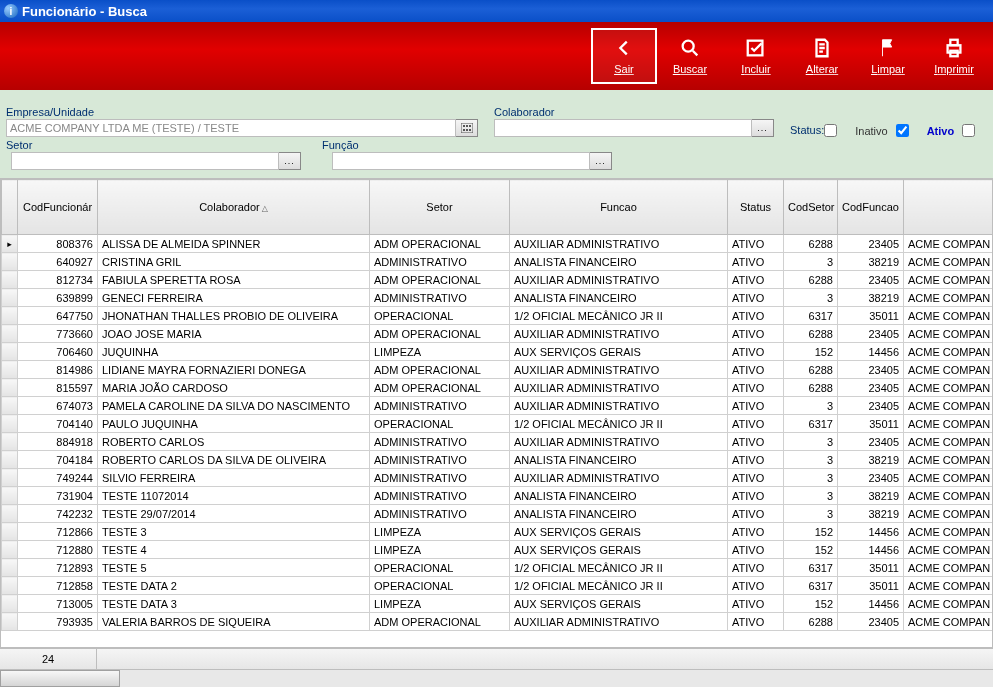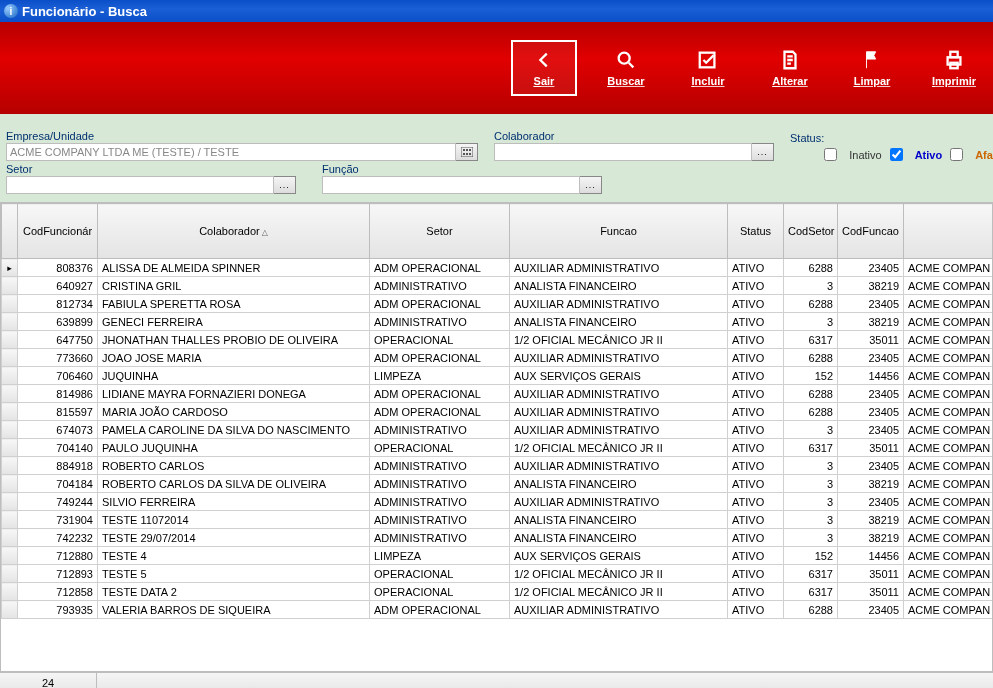--- a/index.html
+++ b/index.html
@@ -29,23 +29,22 @@
     background: radial-gradient(circle at 30% 30%, #9cf, #1565c0);
     display: flex; align-items: center; justify-content: center;
     color: #fff; font-size: 10px; font-weight: bold; margin-right: 4px;
   }
   .toolbar {
     height: 60px;
     background: linear-gradient(to bottom, #b60000 0%, #e10000 40%, #b60000 100%);
     display: flex;
     justify-content: flex-end;
     align-items: flex-start;
-    padding: 16px 6px;
-    gap: 16px;
-    font-weight: bold;
+    padding: 4px 6px;
+    gap: 0;
   }
   .tbtn {
     width: 66px;
     height: 56px;
     margin-top: 2px;
     display: flex;
     flex-direction: column;
     align-items: center;
     justify-content: center;
     color: #fff;
@@ -63,36 +62,36 @@
   .tbtn .lbl { text-decoration: underline; text-decoration-color: rgba(255,255,255,0.8); }
   .tbtn .lbl::first-letter { text-decoration: underline; }
   .filters {
     background: #d7e8d7;
     padding: 16px 6px 6px 6px;
     border-bottom: 1px solid #bdbdbd;
   }
   .frow { display: flex; align-items: flex-end; gap: 16px; margin-bottom: 2px; }
   .fcol { display: flex; flex-direction: column; }
   .fcol label { color: #003070; font-size: 11px; margin-bottom: 1px; }
-  .fctrl { display:flex; }
+  .fctrl { display:flex;justify-content:center; }
   .fctrl input[type=text] {
     height: 18px; border: 1px solid #bdbdbd; font-size: 11px;
     padding: 0 3px; box-sizing: border-box; background: #fff;
   }
   .dotbtn {
     width: 22px; height: 18px; border: 1px solid #888; border-left: none;
     background: linear-gradient(to bottom,#f5f5f5,#ddd);
     display:flex; align-items:center; justify-content:center;
     cursor:pointer; box-sizing:border-box;
     font-size: 9px; letter-spacing: 1px;
   }
   .status-box { display:flex; flex-direction:row; }
   .status-box .slbl { color:#003070; }
   .checks { display:flex; gap:8px; align-items:center; font-size:11px; }
-  .checks label { display:flex; align-items:center; gap:12px; cursor:pointer;margin-top:16px; }
+  .checks label { display:flex; align-items:center; gap:18px; cursor:pointer; }
   .checks .ativo { color:#0000cc; font-weight:bold; }
   .checks .afast { color:#cc6600; font-weight:bold; }
   .checks .inat { color:#333; }
   input[type=checkbox] { width:13px; height:13px; margin:0; }
 
   .grid-wrap {
     height: 468px;
     overflow: hidden;
     border: 1px solid #bdbdbd;
     border-top: none;
@@ -498,20 +497,31 @@
           <td>TESTE 29/07/2014</td>
           <td>ADMINISTRATIVO</td>
           <td>ANALISTA FINANCEIRO</td>
           <td>ATIVO</td>
           <td class="num">3</td>
           <td class="num">38219</td>
           <td>ACME COMPAN</td>
         </tr>
         <tr>
           <td class="rowsel"></td>
+          <td class="num">712866</td>
+          <td>TESTE 3</td>
+          <td>LIMPEZA</td>
+          <td>AUX SERVIÇOS GERAIS</td>
+          <td>ATIVO</td>
+          <td class="num">152</td>
+          <td class="num">14456</td>
+          <td>ACME COMPAN</td>
+        </tr>
+        <tr>
+          <td class="rowsel"></td>
           <td class="num">712880</td>
           <td>TESTE 4</td>
           <td>LIMPEZA</td>
           <td>AUX SERVIÇOS GERAIS</td>
           <td>ATIVO</td>
           <td class="num">152</td>
           <td class="num">14456</td>
           <td>ACME COMPAN</td>
         </tr>
         <tr>
@@ -531,20 +541,31 @@
           <td>TESTE DATA 2</td>
           <td>OPERACIONAL</td>
           <td>1/2 OFICIAL MECÂNICO JR II</td>
           <td>ATIVO</td>
           <td class="num">6317</td>
           <td class="num">35011</td>
           <td>ACME COMPAN</td>
         </tr>
         <tr>
           <td class="rowsel"></td>
+          <td class="num">713005</td>
+          <td>TESTE DATA 3</td>
+          <td>LIMPEZA</td>
+          <td>AUX SERVIÇOS GERAIS</td>
+          <td>ATIVO</td>
+          <td class="num">152</td>
+          <td class="num">14456</td>
+          <td>ACME COMPAN</td>
+        </tr>
+        <tr>
+          <td class="rowsel"></td>
           <td class="num">793935</td>
           <td>VALERIA BARROS DE SIQUEIRA</td>
           <td>ADM OPERACIONAL</td>
           <td>AUXILIAR ADMINISTRATIVO</td>
           <td>ATIVO</td>
           <td class="num">6288</td>
           <td class="num">23405</td>
           <td>ACME COMPAN</td>
         </tr>
       </tbody>

